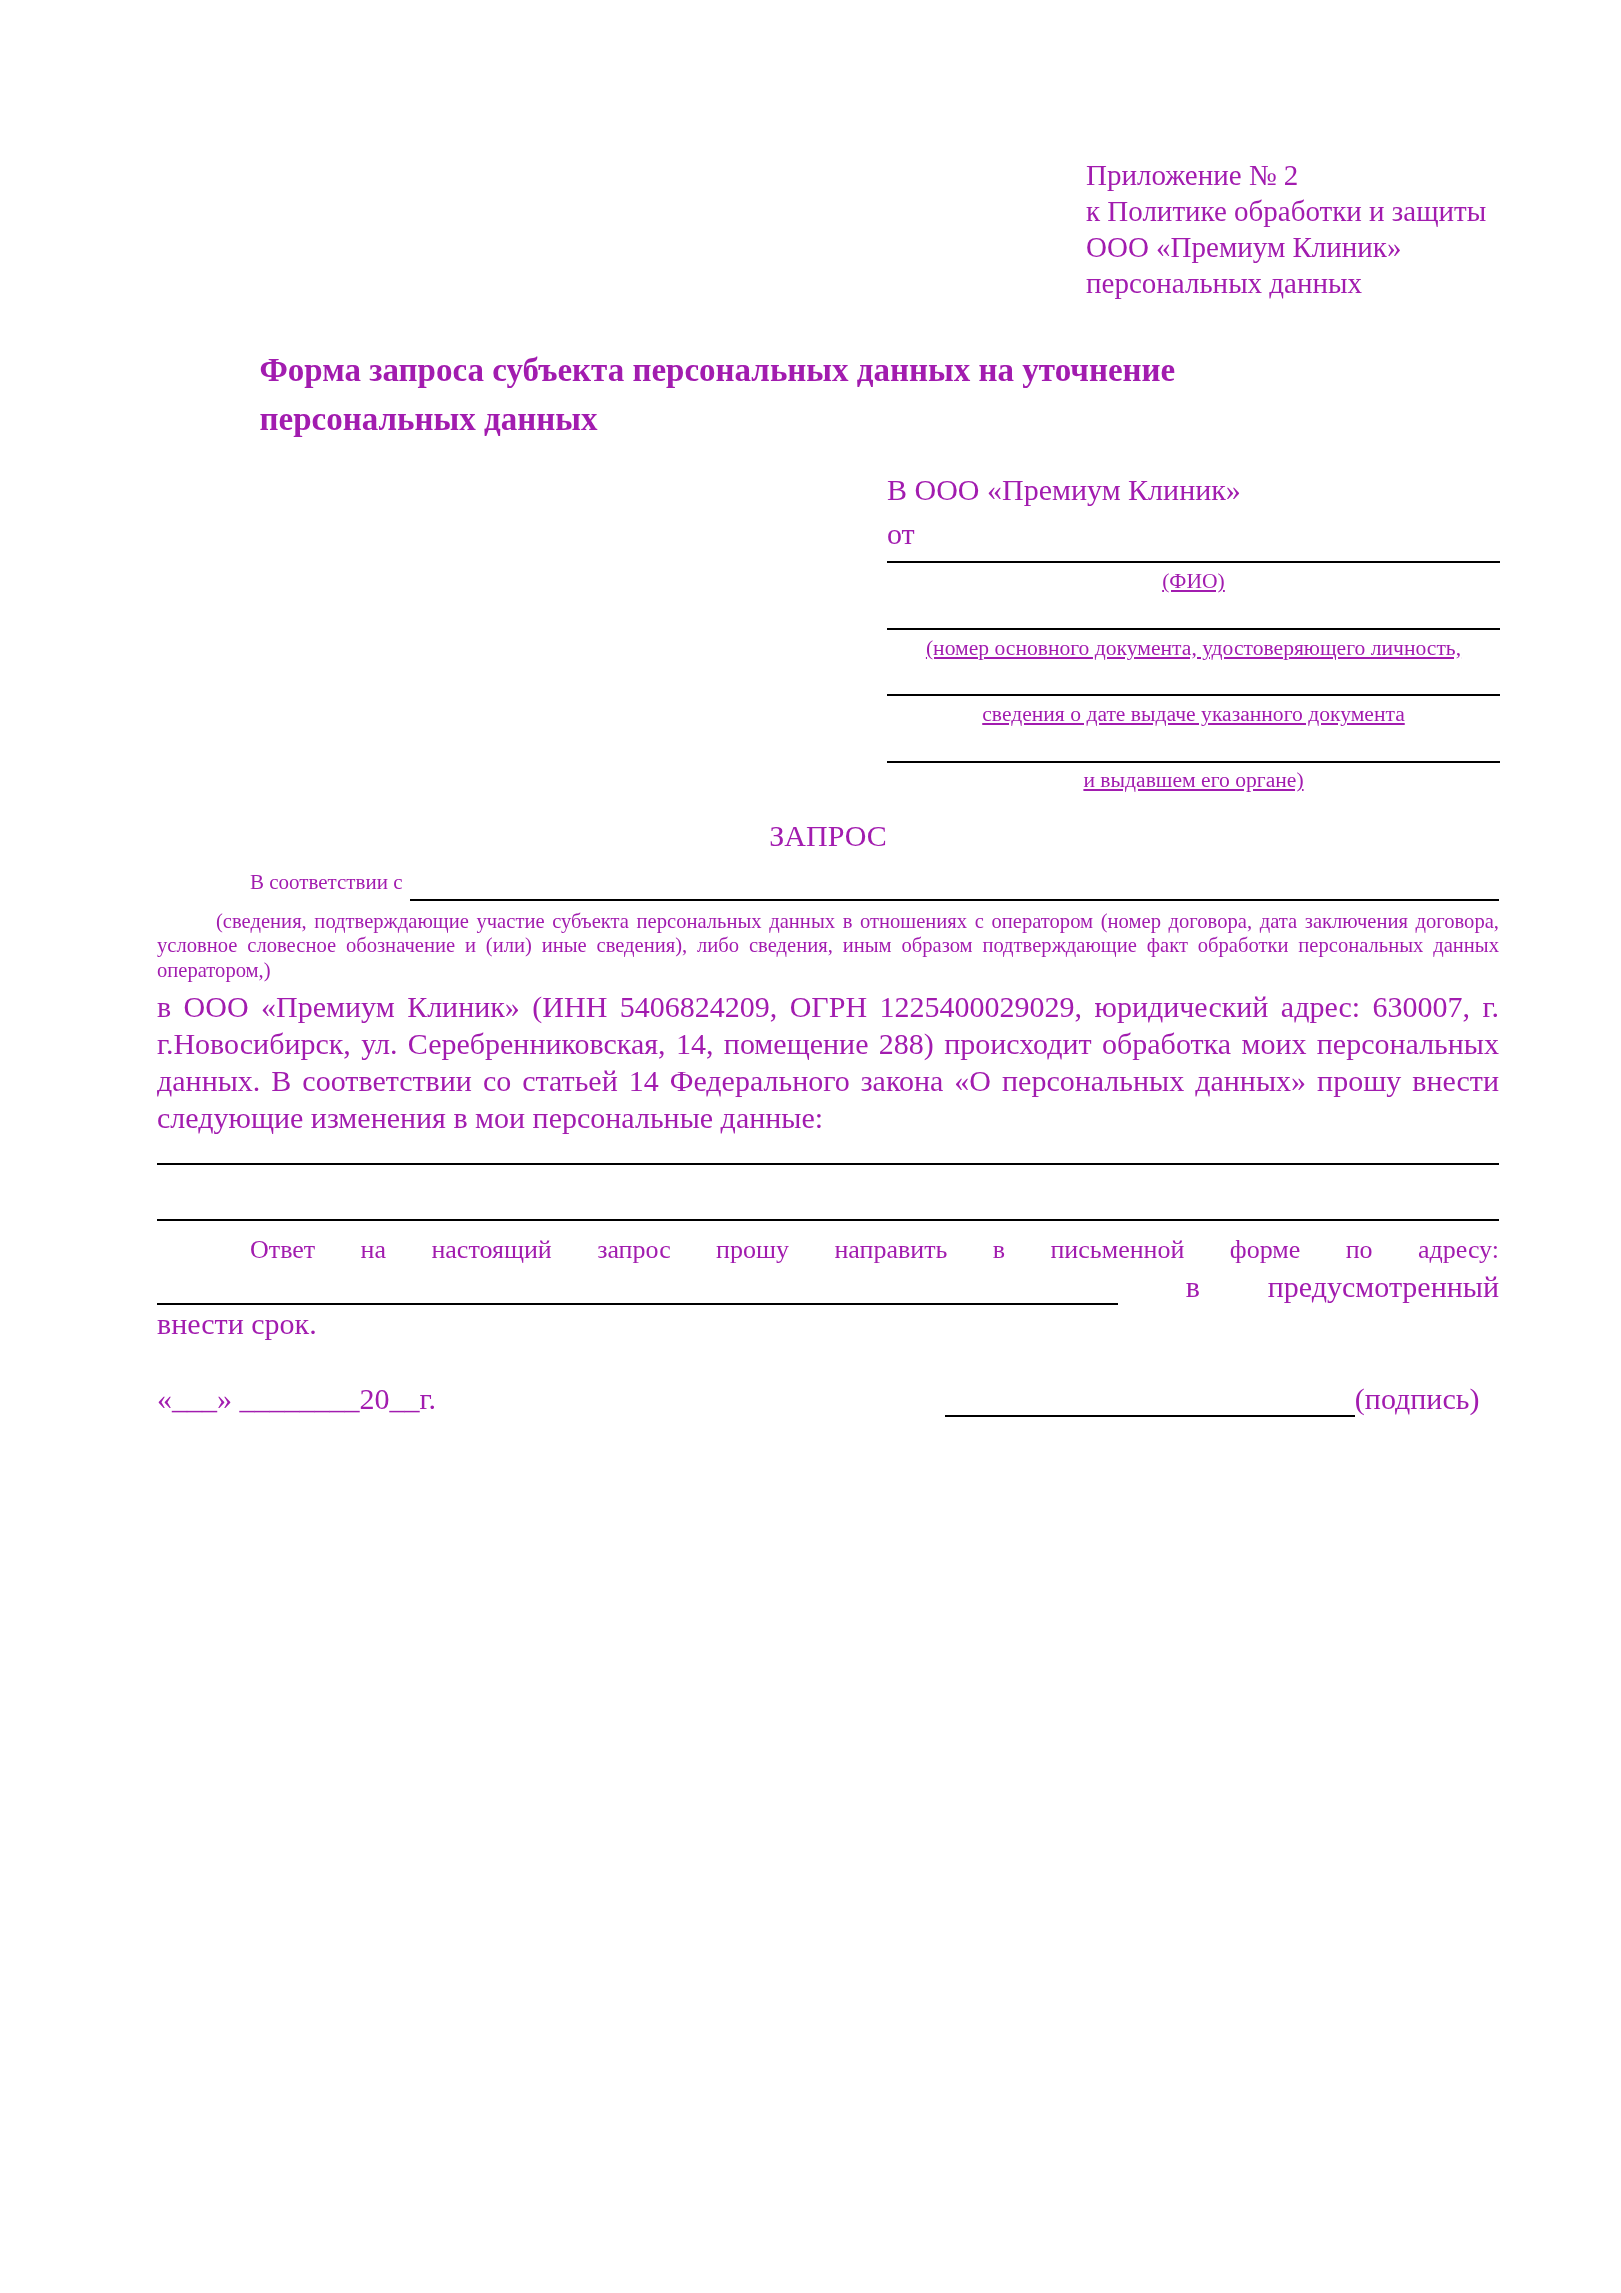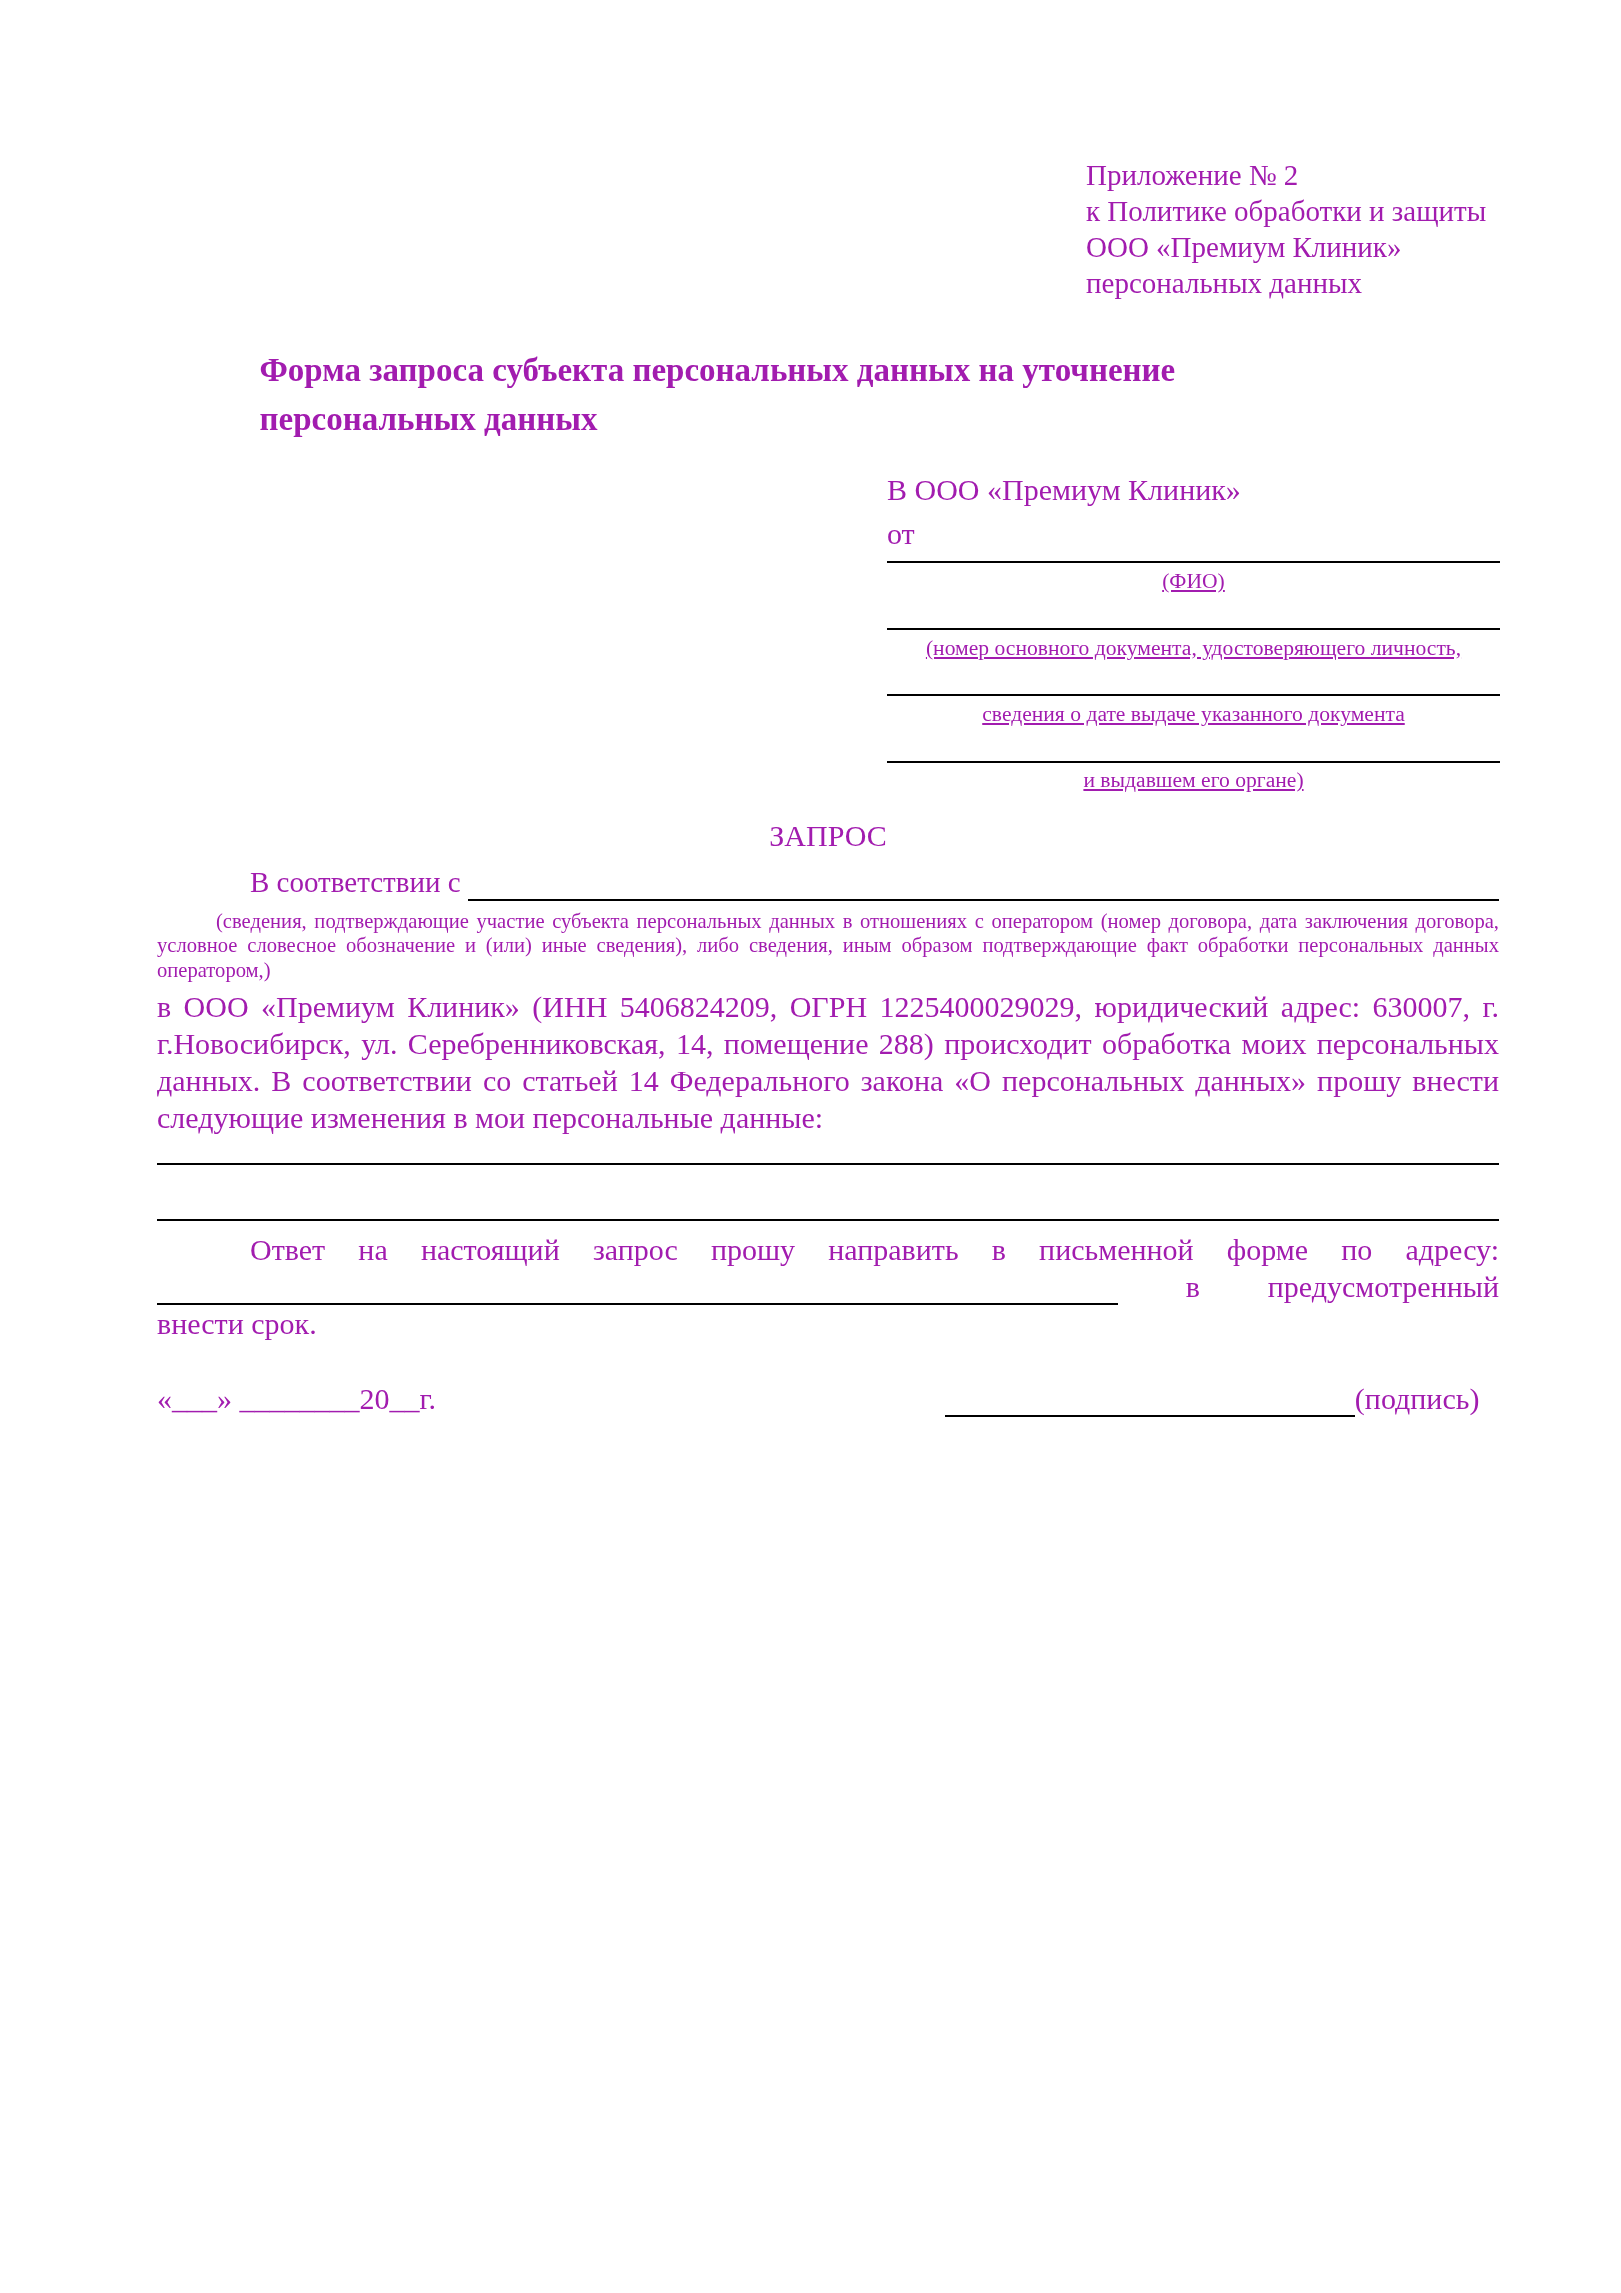--- a/index.html
+++ b/index.html
@@ -20,38 +20,38 @@
   .recipient { width:613px; margin-left:730px; margin-top:31px; font-size:30px; line-height:30px; }
   .recipient .from { margin-top:13.7px; }
   .rule { border-bottom:2px solid #000; }
   .recipient .rule { margin-top:12.7px; }
   .recipient .rule + .caption { margin-top:5.9px;text-decoration:underline; }
   .recipient .caption + .rule { margin-top:33px; }
   .caption { font-size:21.6px; line-height:25.5px; text-align:center; }
 
   .request-heading { margin-top:23px; text-align:center; font-size:30px; line-height:38px; }
 
-  .accordance-line { display:flex; align-items:flex-end; margin-top:7.8px; font-size:29px; line-height:38px;text-align:right; }
+  .accordance-line { display:flex; align-items:flex-end; margin-top:7.8px; font-size:21px; line-height:38px;text-align:right; }
   .accordance-line .label { padding-left:93px; white-space:nowrap; }
   .accordance-line .fill { flex:1 1 auto; border-bottom:2px solid #000; height:33px; margin-left:7.8px; }
 
   .fine-print {
     margin-top:7.8px; font-size:20.6px; line-height:24.5px;
     text-align:justify; text-indent:59px;
   }
 
   .body-par {
     margin-top:5.9px; font-size:30px; line-height:37px; text-align:justify;
   }
 
   .blank-1 { margin-top:27.4px; }
   .blank-2 { margin-top:54px; }
 
   .reply-line1 {
-    margin-top:9.8px; font-size:30px; line-height:37px;
+    margin-top:9.8px; font-size:26px; line-height:37px;
     text-align:justify; text-align-last:justify; text-indent:93px;
   }
   .reply-line2 {
     display:flex; align-items:flex-end; justify-content:space-between;
     font-size:30px; line-height:37px;
   }
   .reply-line2 .addr-fill { width:961px; border-bottom:2px solid #000; height:33px; }
   .reply-line3 { font-size:30px; line-height:37px; }
 
   .footer-row {

